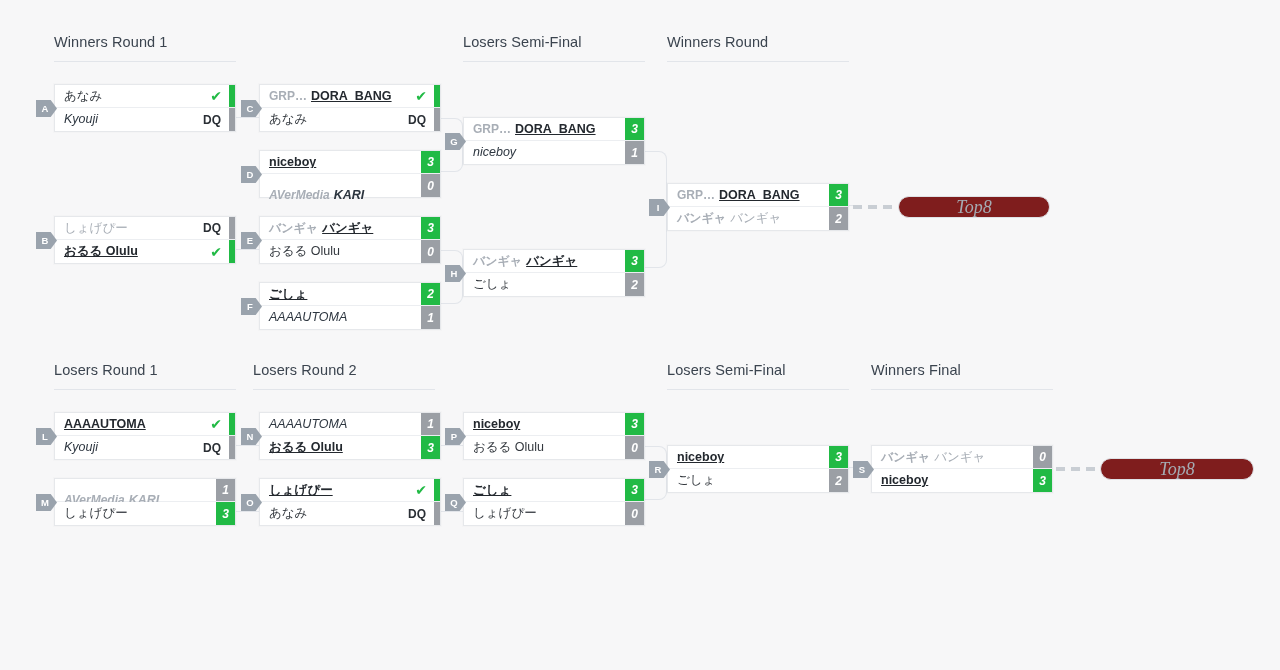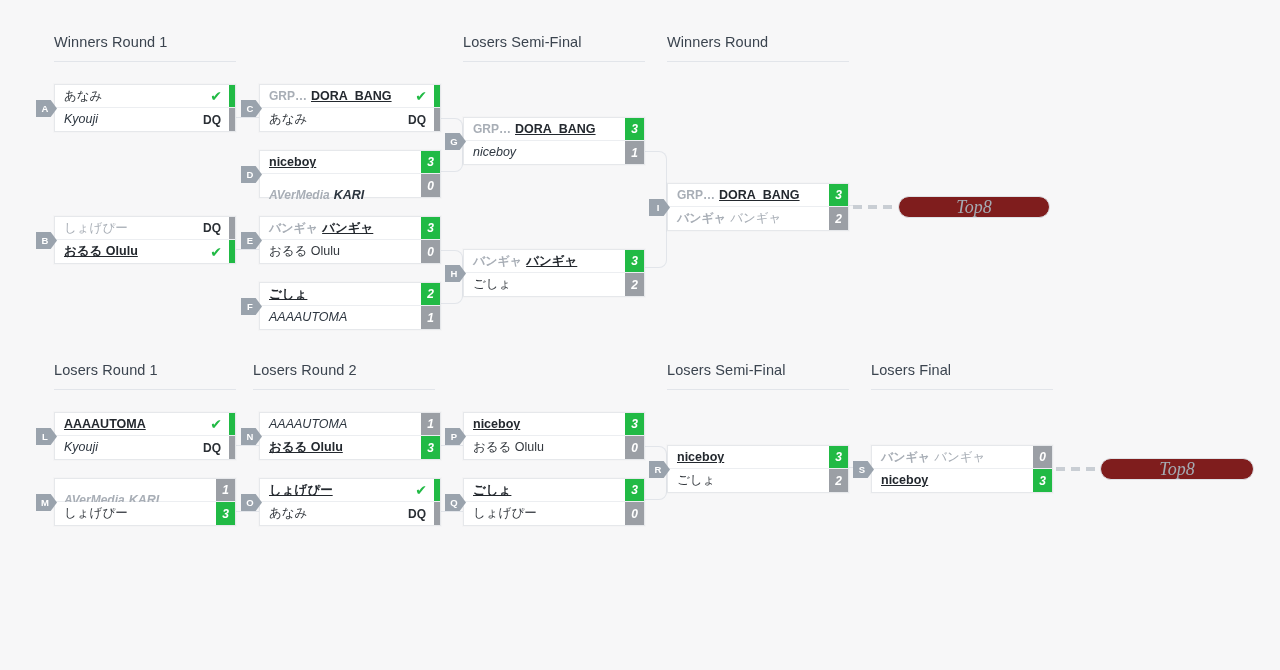--- a/index.html
+++ b/index.html
@@ -201,21 +201,21 @@
     </div>
     <div class="round-head" style="left: 253px; top: 362px; width: 182px;">
       <div class="round-title">Losers Round 2</div>
       <div class="round-rule"></div>
     </div>
     <div class="round-head" style="left: 667px; top: 362px; width: 182px;">
       <div class="round-title">Losers Semi-Final</div>
       <div class="round-rule"></div>
     </div>
     <div class="round-head" style="left: 871px; top: 362px; width: 182px;">
-      <div class="round-title">Losers Final</div>
+      <div class="round-title">Winners Final</div>
       <div class="round-rule"></div>
     </div>
     <div class="conn right-hook" style="left: 441px; top: 118px; width: 22px; height: 54px;"></div>
     <div class="conn right-hook" style="left: 441px; top: 250px; width: 22px; height: 54px;"></div>
     <div class="conn right-hook" style="left: 645px; top: 151px; width: 22px; height: 117px;"></div>
     <div class="conn stub" style="left: 849px; top: 205px; width: 6px;"></div>
     <div class="conn right-hook" style="left: 645px; top: 446px; width: 22px; height: 54px;"></div>
     <div class="conn stub" style="left: 849px; top: 467px; width: 22px;"></div>
     <div class="conn stub" style="left: 236px; top: 117px; width: 23px;"></div>
     <div class="conn stub" style="left: 236px; top: 249px; width: 23px;"></div>

